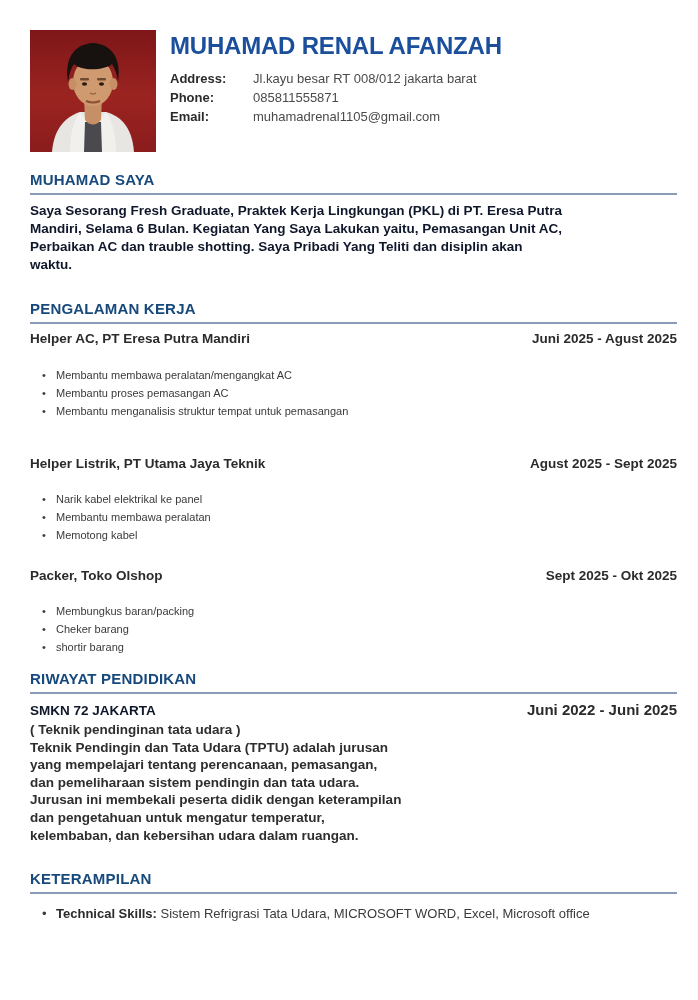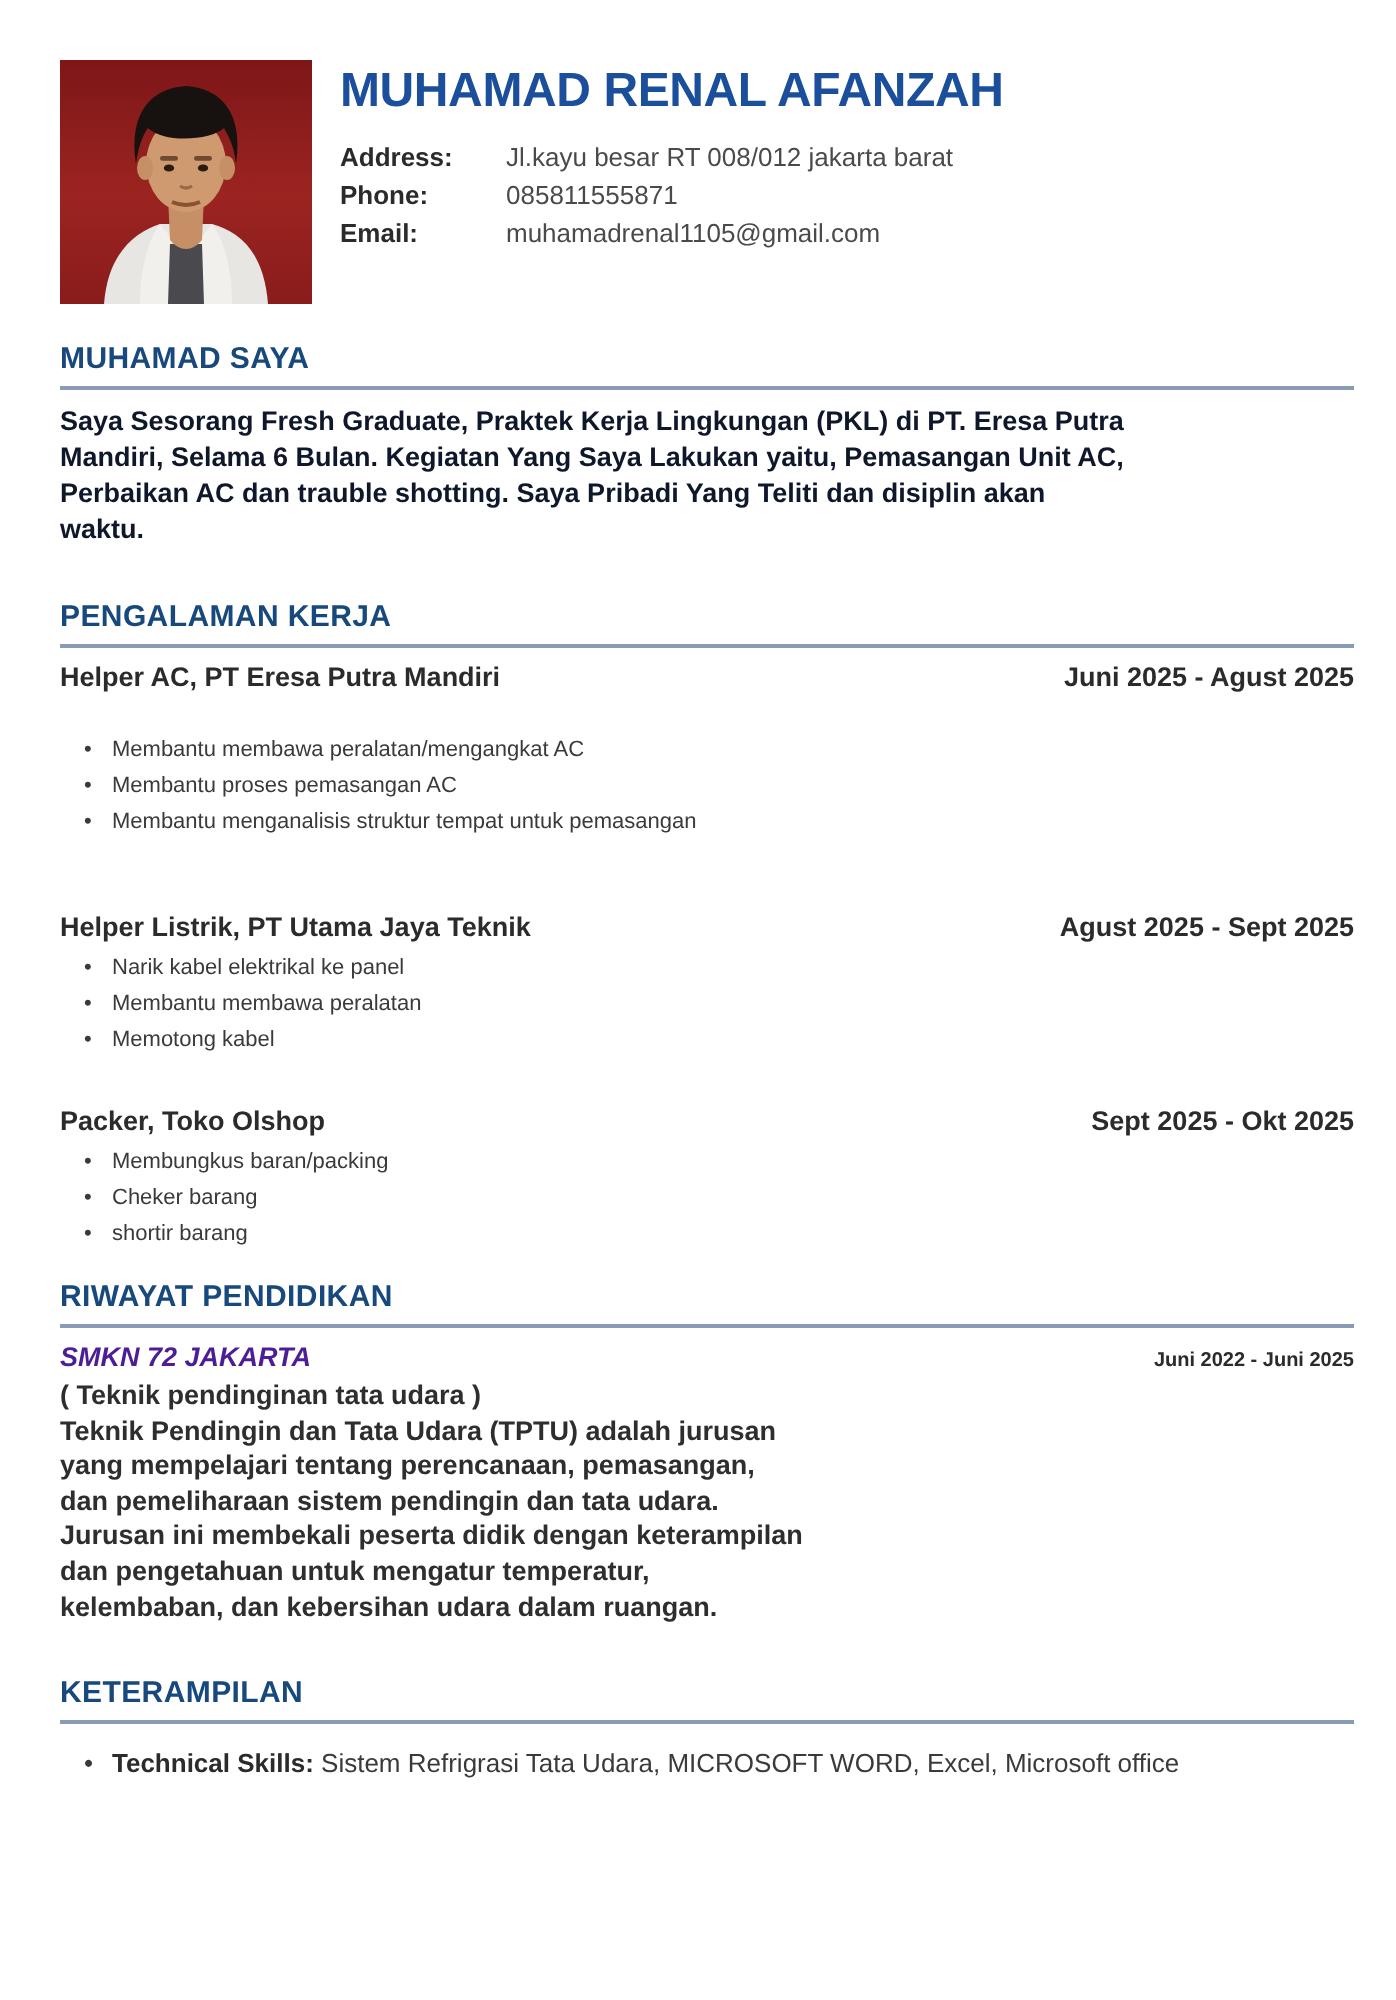--- a/index.html
+++ b/index.html
@@ -60,41 +60,41 @@
     line-height: 18px;
     white-space: pre-line;
   }
 
   
   .job + .job { margin-top: 24px; }
   .jobs .job:nth-child(2) { margin-top: 36px; }
   .job-head { display: flex; justify-content: space-between; align-items: baseline; }
   .job-title { font-size: 13.5px; font-weight: 700; color: #2b2b2b; }
   .job-dates { font-size: 13.5px; font-weight: 700; color: #2b2b2b; white-space: nowrap; }
-  ul.bullets { list-style: none; margin-top: 4px; }
+  ul.bullets { list-style: none; margin-top: 19px; }
   .jobs .job:first-child ul.bullets { margin-top: 20px; }
   ul.bullets li {
     font-size: 11px;
     color: #3a3a3a;
     line-height: 18px;
     padding-left: 26px;
     position: relative;
   }
   ul.bullets li::before {
     content: "•";
     position: absolute;
     left: 12px;
     top: 0;
     color: #3a3a3a;
   }
 
   
   .edu-head { display: flex; justify-content: space-between; align-items: baseline; }
-  .edu-school { font-size: 13.5px; font-weight: 700; color: #4c1d95; font-style: italic; }
-  .edu-dates { font-size: 10px; font-weight: 700; color: #2b2b2b; white-space: nowrap; }
+  .edu-school { font-size: 13.5px; font-weight: 700; color: #0f172a; }
+  .edu-dates { font-size: 15px; font-weight: 700; color: #2b2b2b; white-space: nowrap; }
   .edu-desc {
     margin-top: 3px;
     font-size: 13.5px;
     font-weight: 600;
     color: #2e2e2e;
     line-height: 17.6px;
     white-space: pre-line;
   }
 
   

